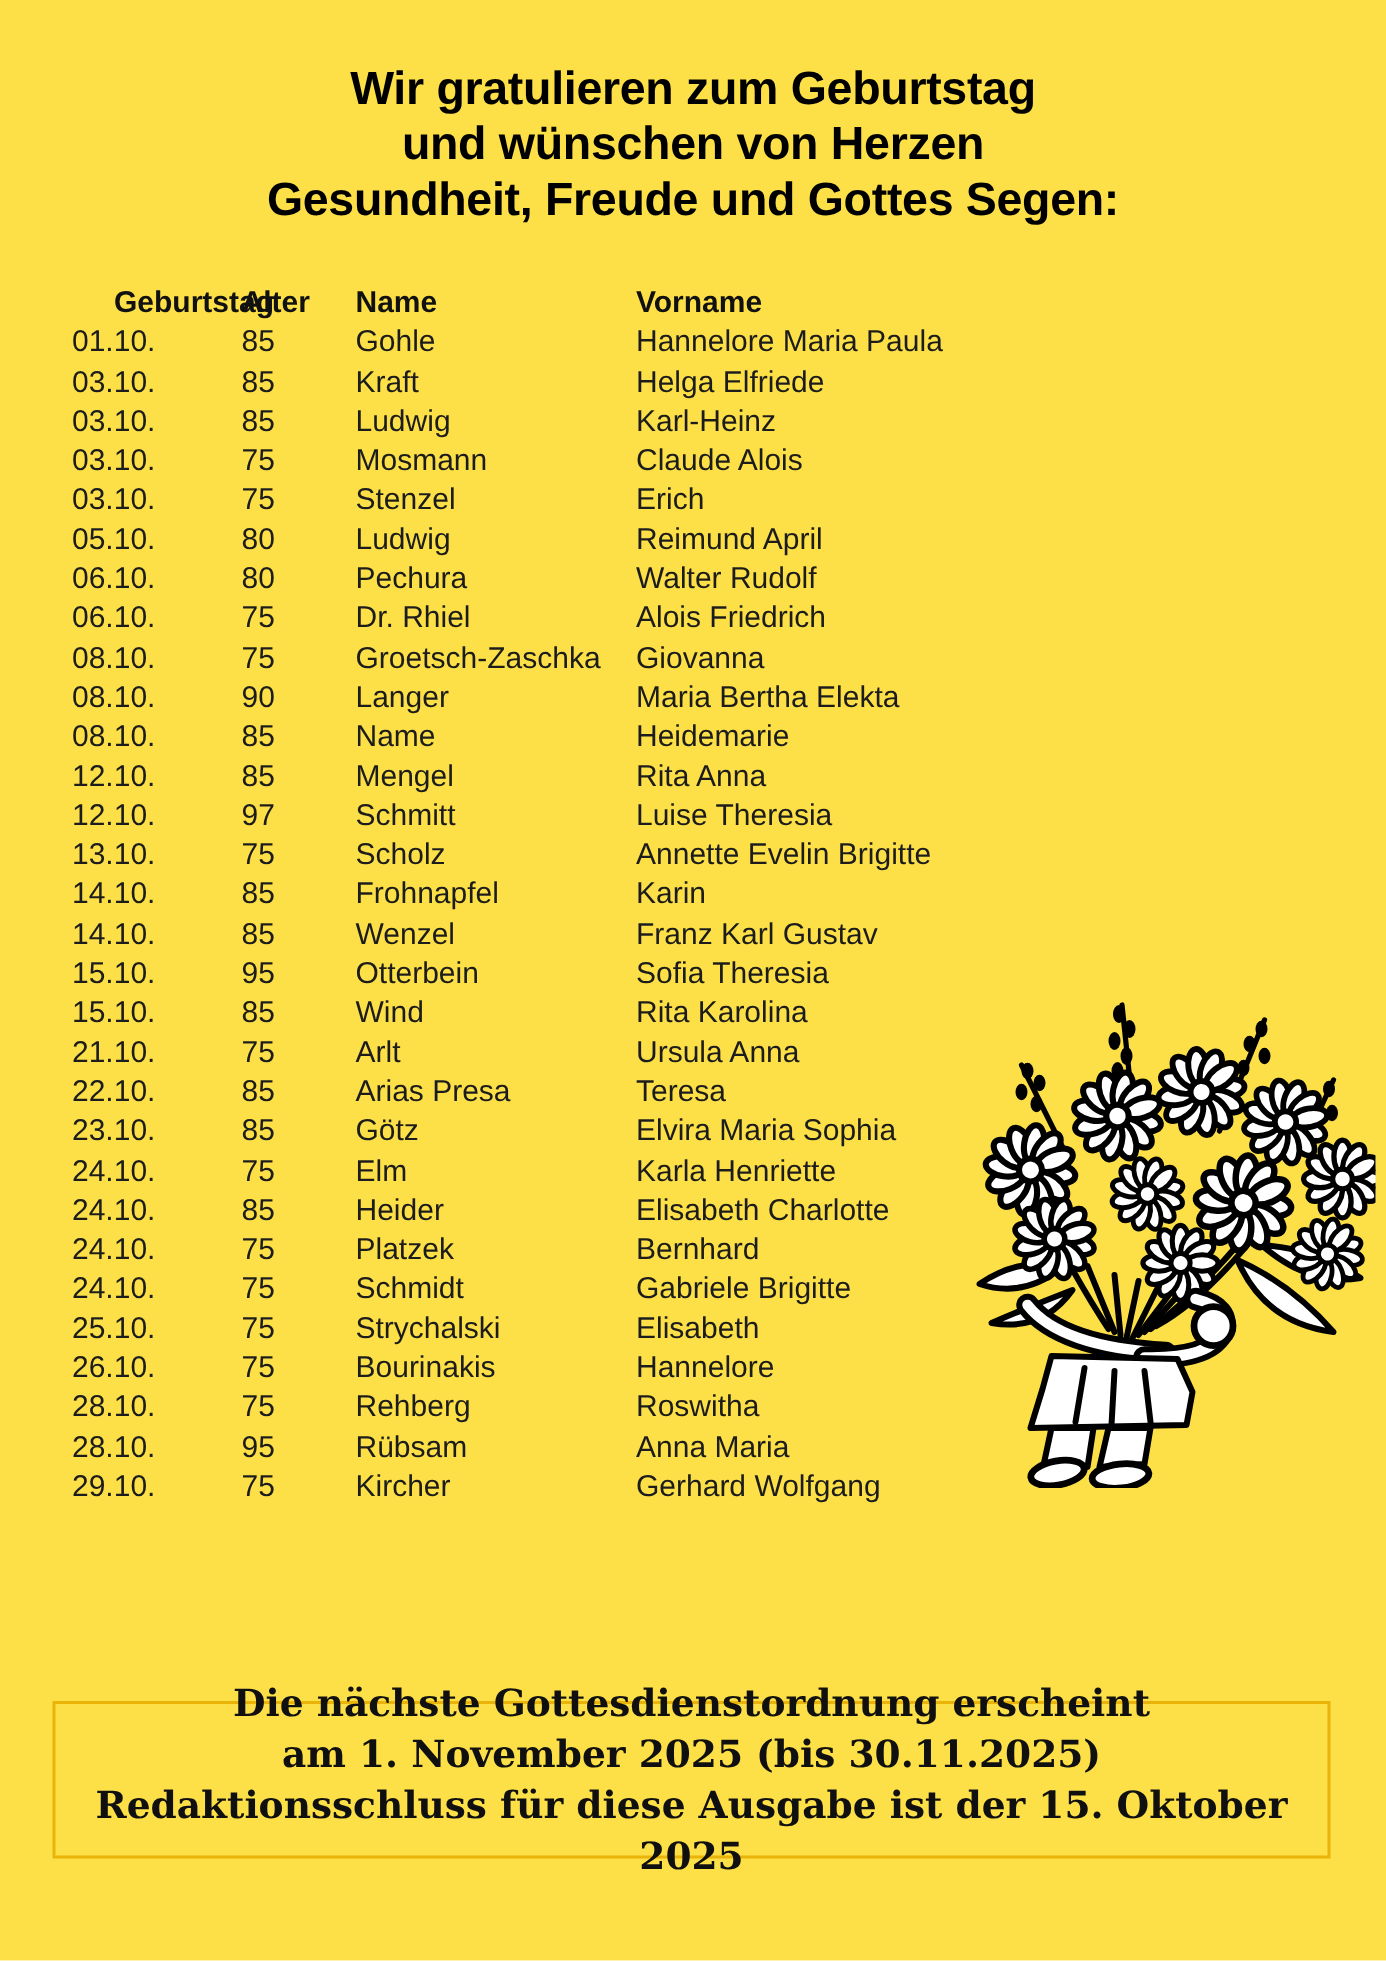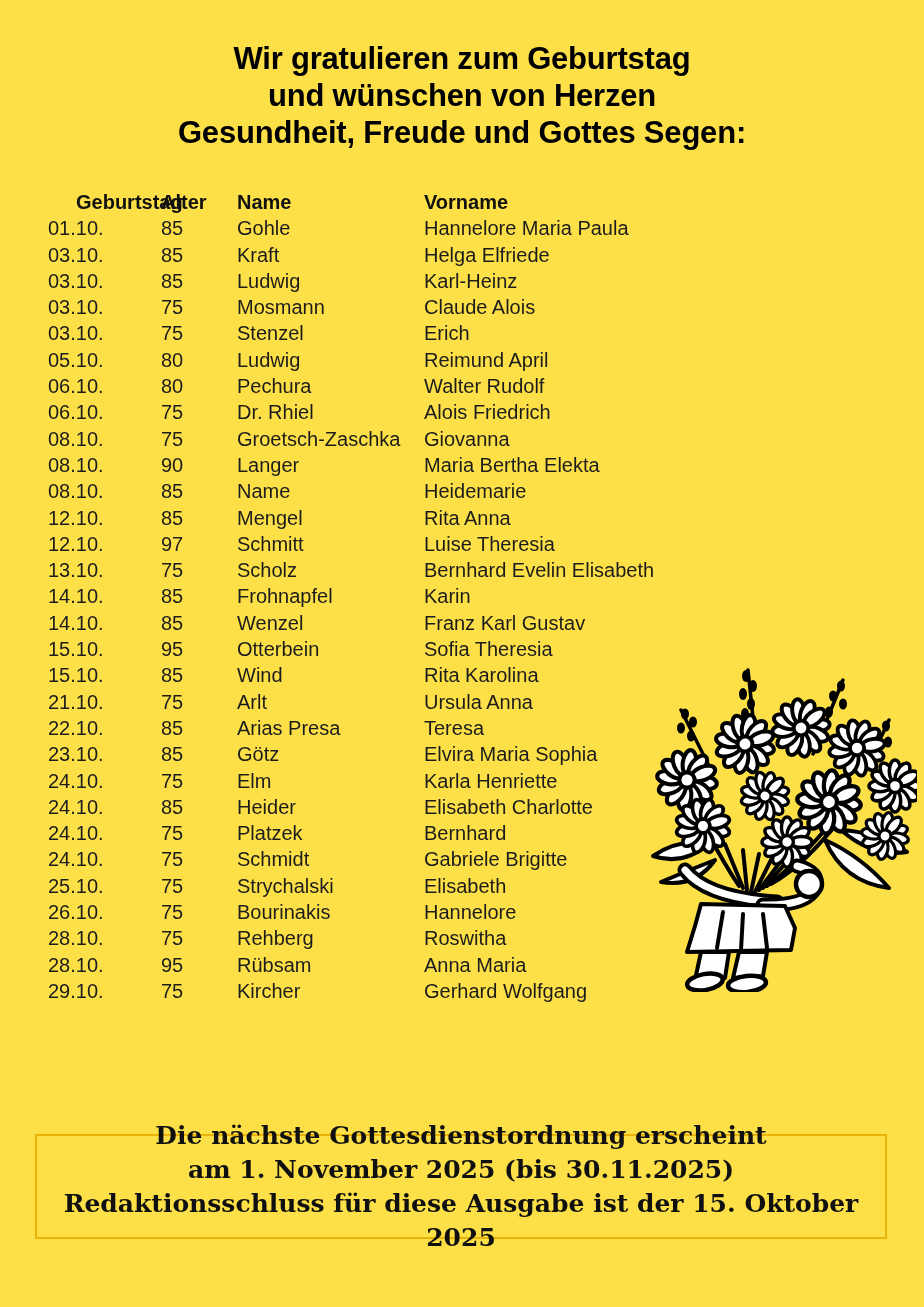--- a/index.html
+++ b/index.html
@@ -126,21 +126,21 @@
         <div class="trow">
           <div class="tcell c1">12.10.</div>
           <div class="tcell c2">97</div>
           <div class="tcell c3">Schmitt</div>
           <div class="tcell c4">Luise Theresia</div>
         </div>
         <div class="trow">
           <div class="tcell c1">13.10.</div>
           <div class="tcell c2">75</div>
           <div class="tcell c3">Scholz</div>
-          <div class="tcell c4">Bernhard Evelin Elisabeth</div>
+          <div class="tcell c4">Annette Evelin Brigitte</div>
         </div>
         <div class="trow">
           <div class="tcell c1">14.10.</div>
           <div class="tcell c2">85</div>
           <div class="tcell c3">Frohnapfel</div>
           <div class="tcell c4">Karin</div>
         </div>
         <div class="trow">
           <div class="tcell c1">14.10.</div>
           <div class="tcell c2">85</div>

